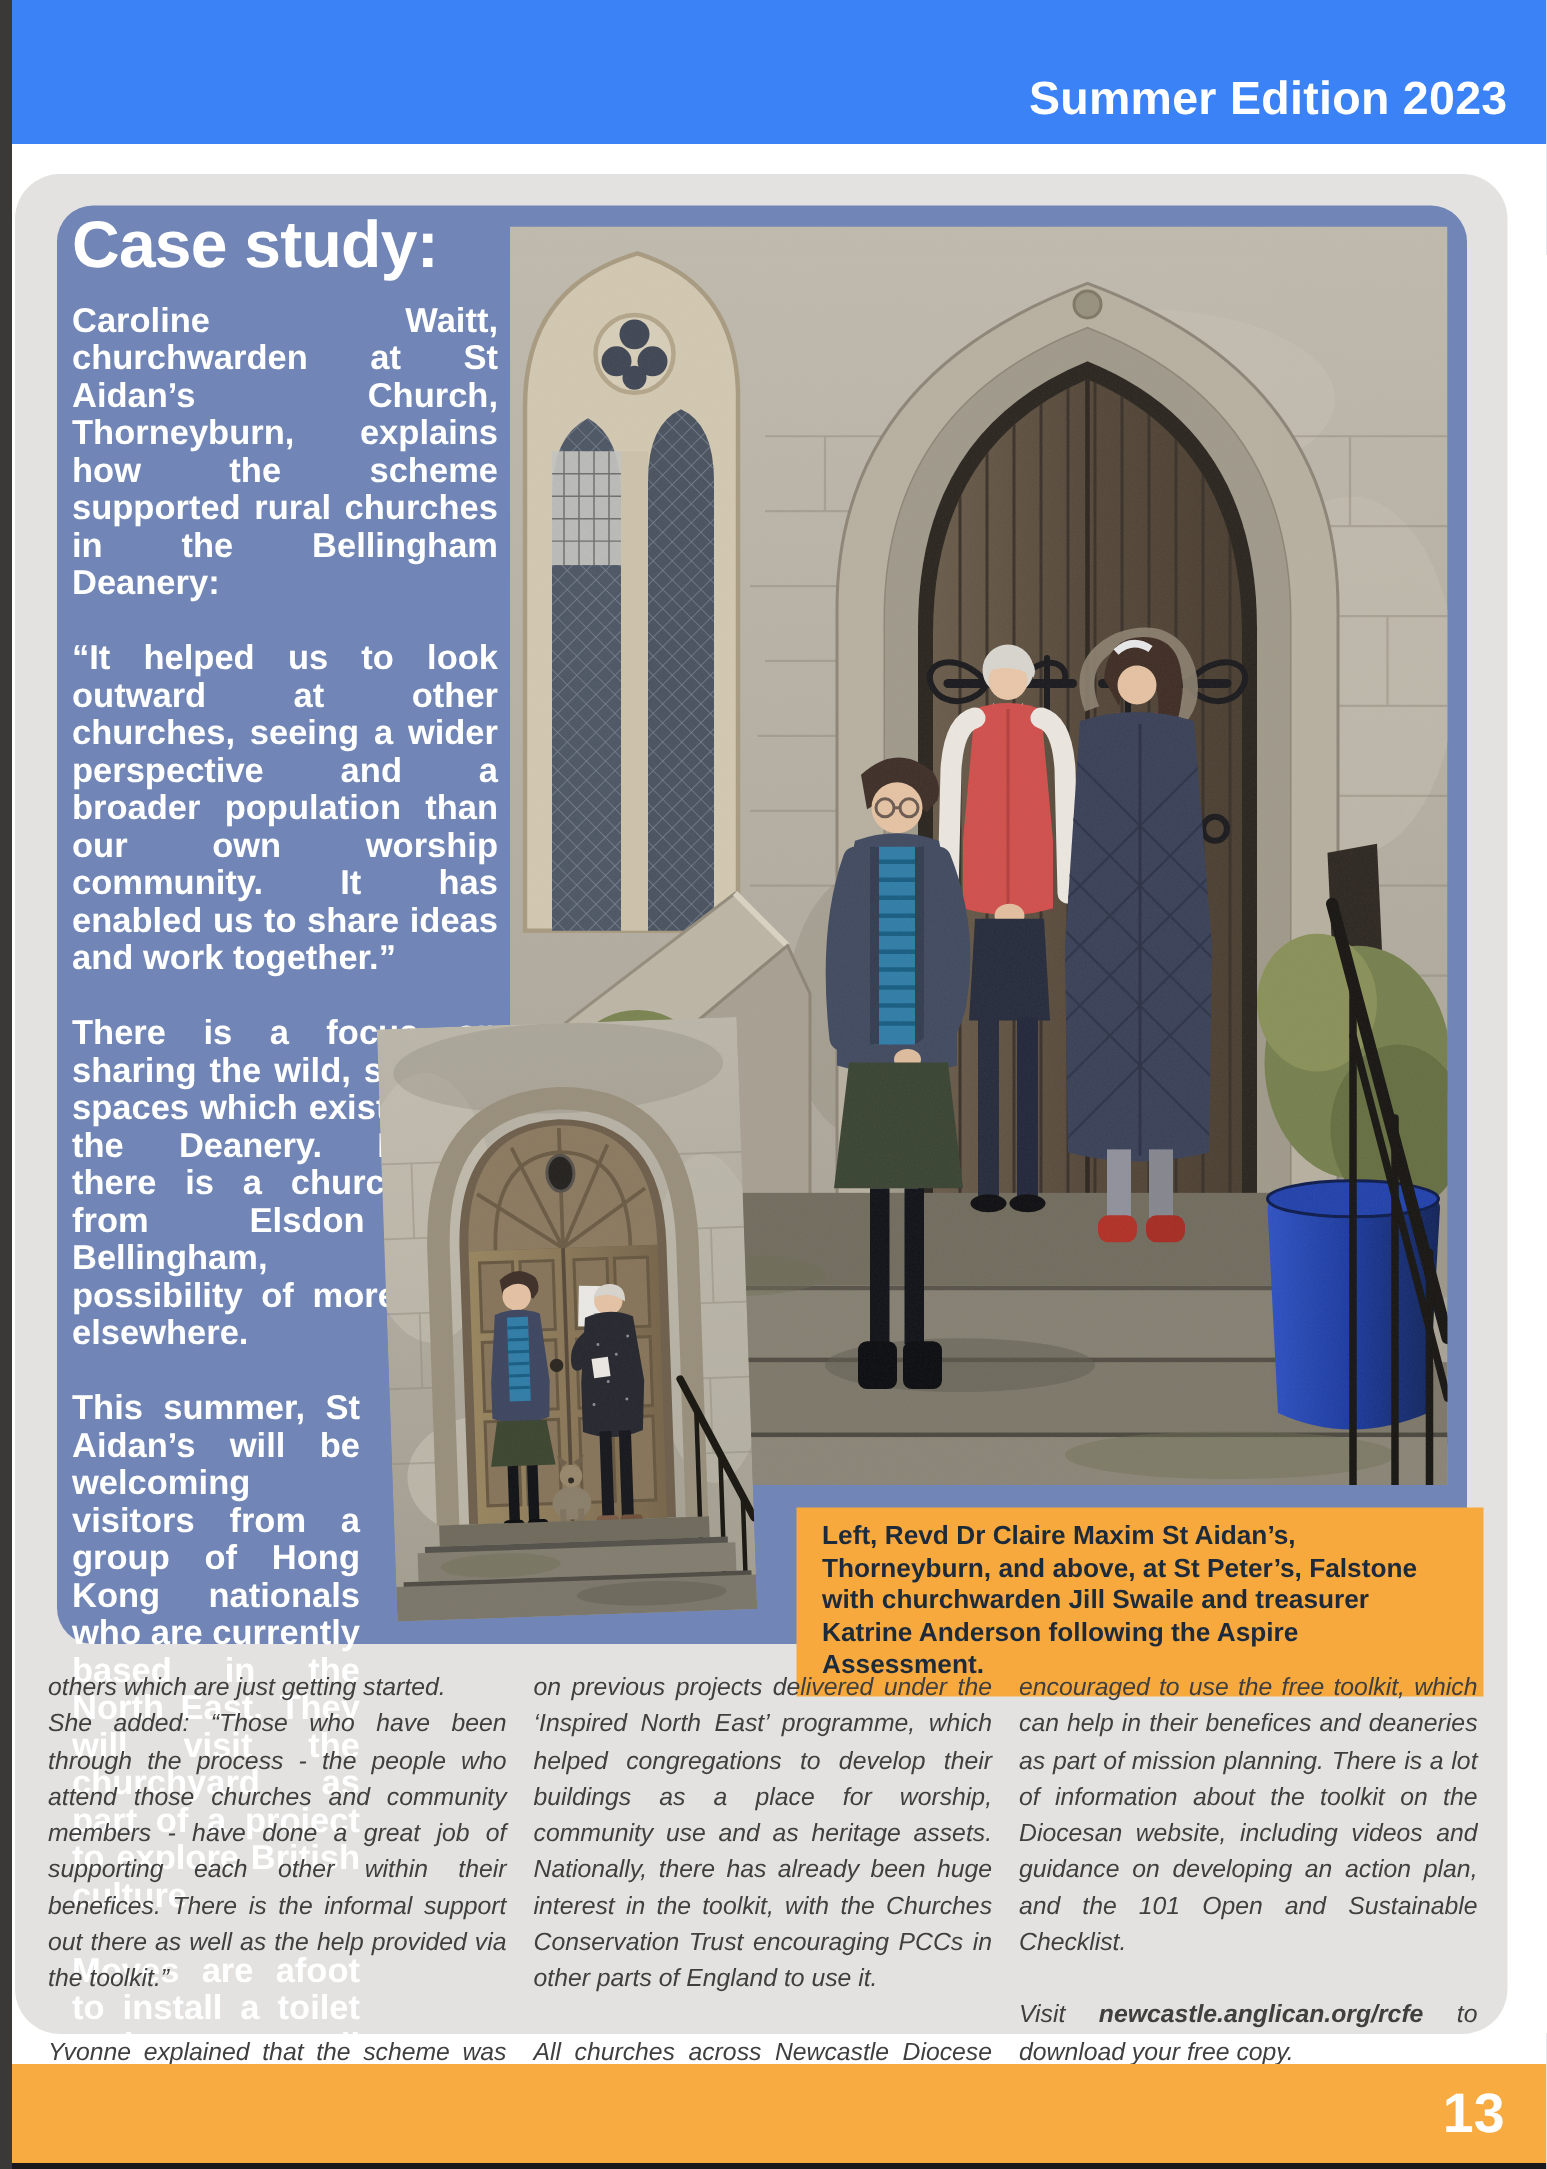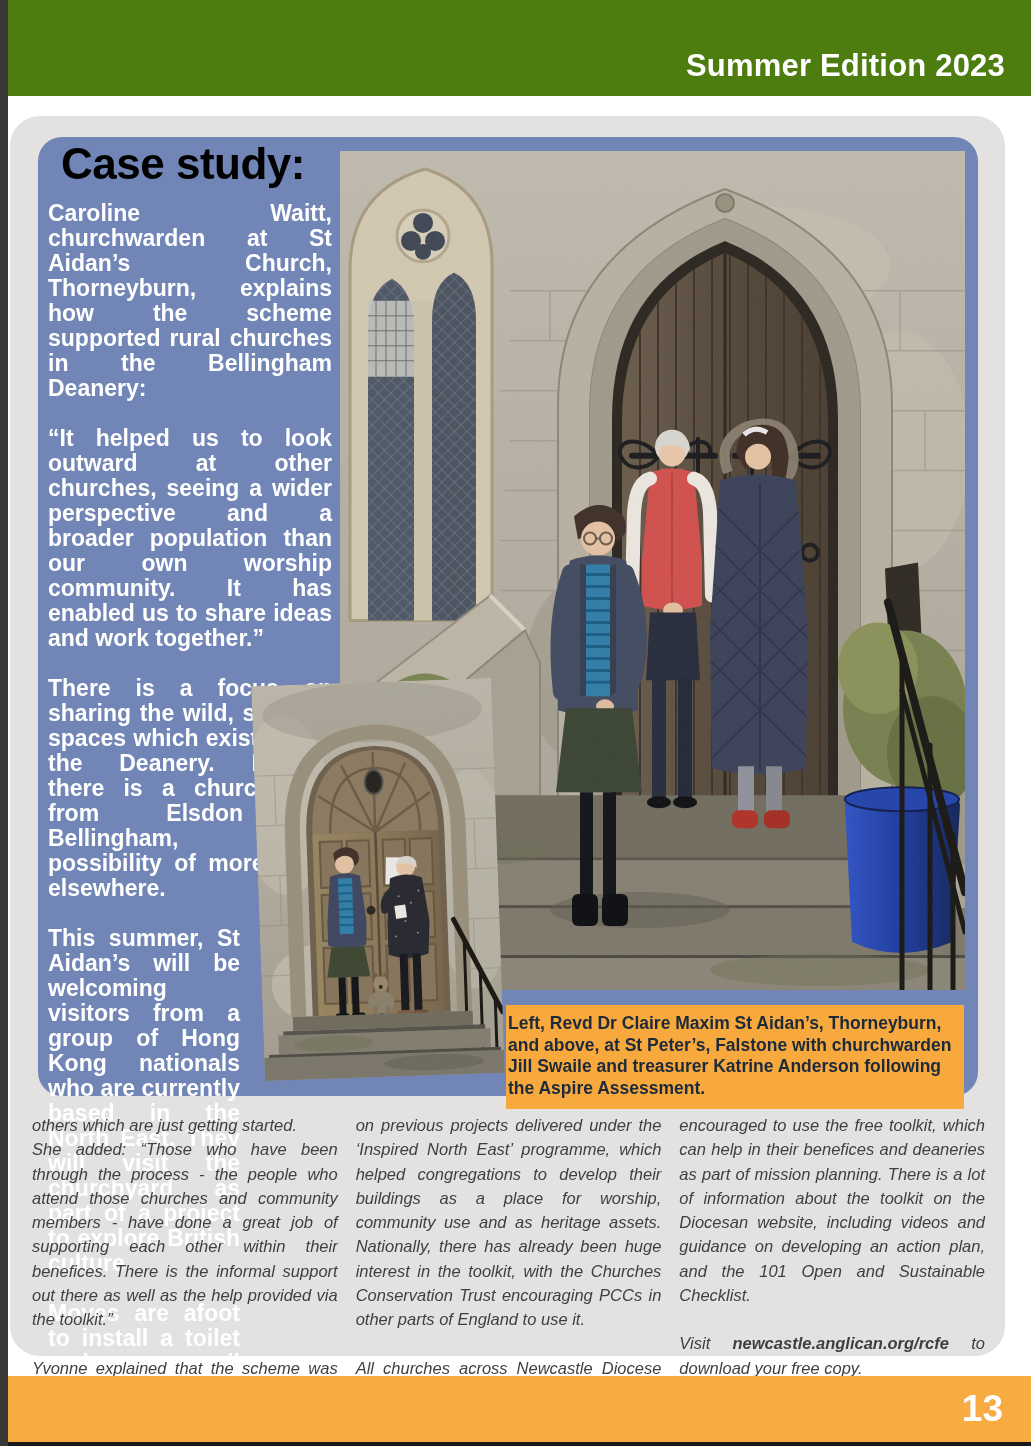--- a/index.html
+++ b/index.html
@@ -1,34 +1,34 @@
 <!DOCTYPE html>
 <html><head>
 <meta charset="utf-8">
 <style>
   html,body{margin:0;padding:0;background:#ffffff;}
   .page{position:relative;width:1031px;height:1446px;background:#ffffff;overflow:hidden;
         font-family:"Liberation Sans", sans-serif;}
   .left-strip{position:absolute;left:0;top:0;width:8px;height:1446px;background:#3a3938;z-index:60;}
   .bottom-strip{position:absolute;left:0;top:1442px;width:1031px;height:4px;background:#191919;z-index:55;}
-  .header{position:absolute;left:0;top:0;width:1031px;height:96px;background:#4d7c0f;}
+  .header{position:absolute;left:0;top:0;width:1031px;height:96px;background:#3b82f6;}
   .edition{position:absolute;right:26px;bottom:12px;color:#ffffff;font-size:31px;font-weight:bold;letter-spacing:.2px;}
   .content-bg{position:absolute;left:10px;top:116px;width:995px;height:1240px;background:#e3e2e0;border-radius:30px;}
   .case-panel{position:absolute;left:38px;top:137px;width:940px;height:959px;background:#7186b6;border-radius:24px;}
-  .case-title{position:absolute;left:10px;top:2px;color:#000000;font-size:44px;font-weight:bold;letter-spacing:-0.5px;margin-left:13px;}
+  .case-title{position:absolute;left:10px;top:2px;color:#ffffff;font-size:44px;font-weight:bold;letter-spacing:-0.5px;}
   .panel-text{position:absolute;left:10px;top:64px;width:284px;color:#ffffff;font-weight:bold;
               font-size:23px;line-height:25px;text-align:justify;}
   .panel-text p{margin:0 0 25px 0;}
   .photo-float{float:right;width:86px;height:520px;margin-top:78px;margin-left:6px;}
   .main-photo{position:absolute;left:302px;top:14px;width:625px;height:839px;}
   .main-photo svg{display:block;width:100%;height:100%;}
   .small-photo{position:absolute;left:220px;top:545px;width:240px;height:395px;transform:rotate(-2deg);}
   .small-photo svg{display:block;width:100%;height:100%;}
-  .caption{position:absolute;left:468px;top:868px;width:458px;box-sizing:border-box;background:#f7a93e;
-           color:#1d2a3a;font-weight:bold;font-size:17.5px;line-height:21.5px;padding:8px 12px 10px 2px;}
+  .caption{position:absolute;left:493px;top:868px;width:458px;box-sizing:border-box;background:#f7a93e;
+           color:#1d2a3a;font-weight:bold;font-size:17.5px;line-height:21.5px;padding:8px 12px 10px 17px;}
   .columns{position:absolute;left:32px;top:1113px;width:953px;display:flex;gap:18px;
            color:#3f3f3f;font-size:16.5px;line-height:24.3px;}
   .col{flex:1;text-align:justify;}
   .col p{margin:0;font-style:italic;}
   .col p.mt{margin-top:24px;}
   .bold{font-weight:bold;}
   .footer{position:absolute;left:0;top:1376px;width:1031px;height:66px;background:#f8ab41;}
   .page-num{position:absolute;right:28px;top:50%;transform:translateY(-50%);color:#ffffff;
             font-size:37px;font-weight:bold;}
 </style>

